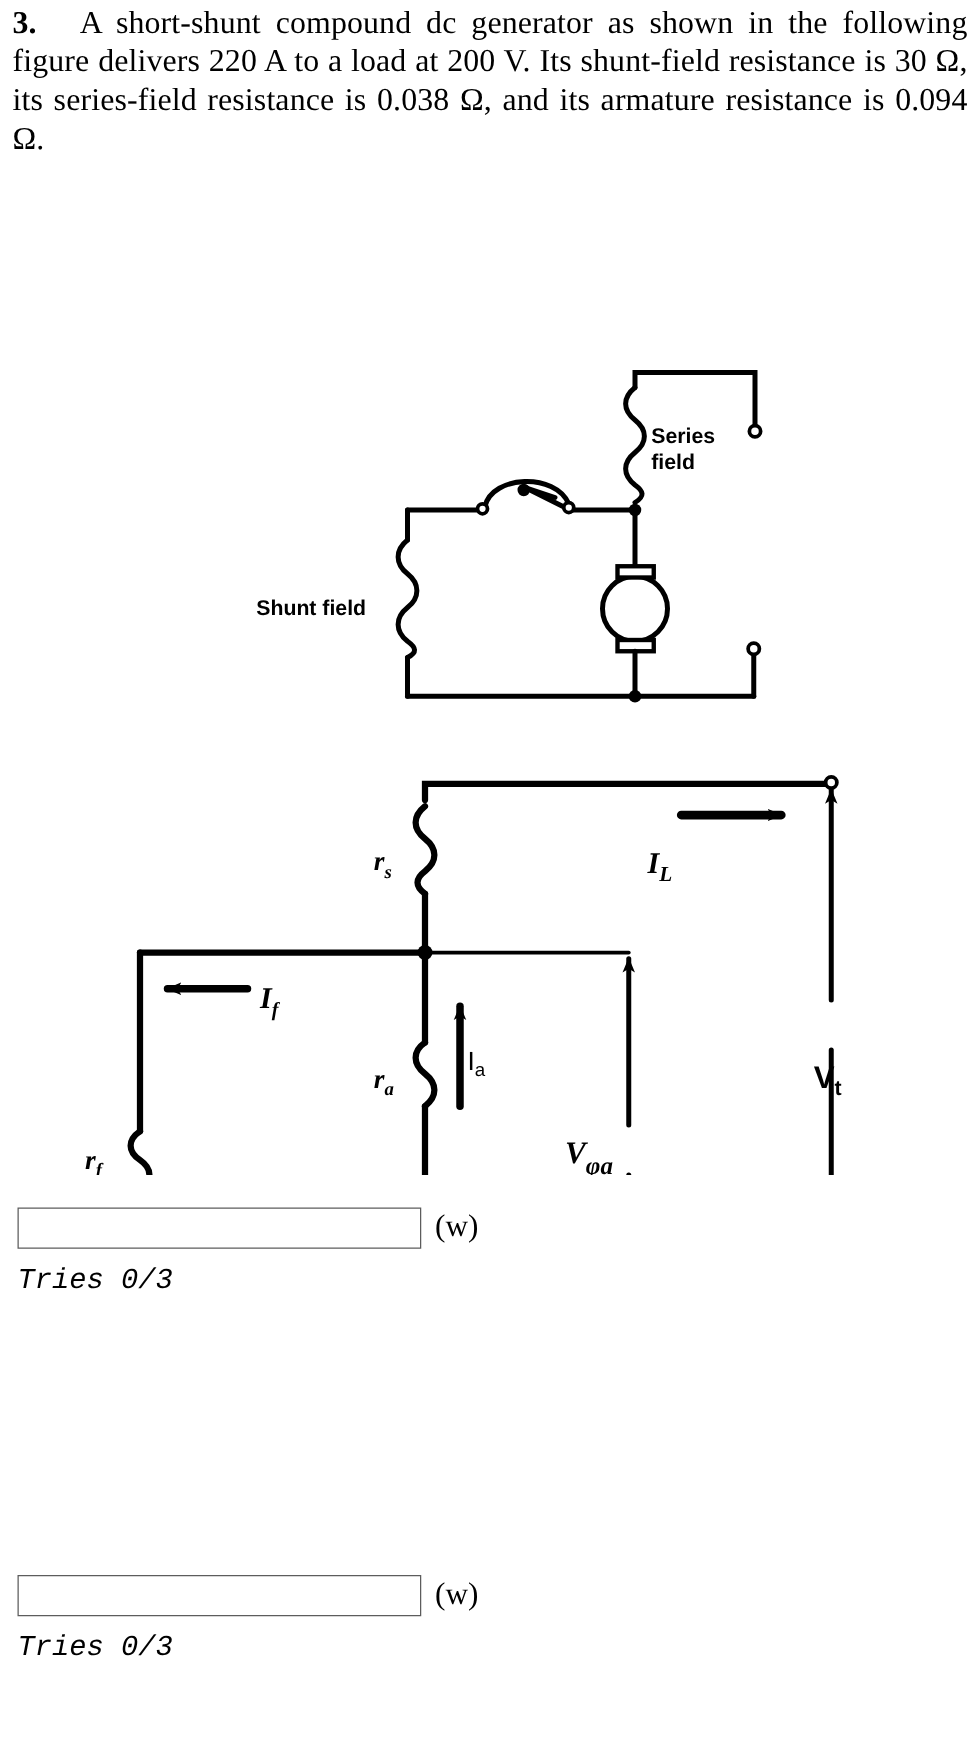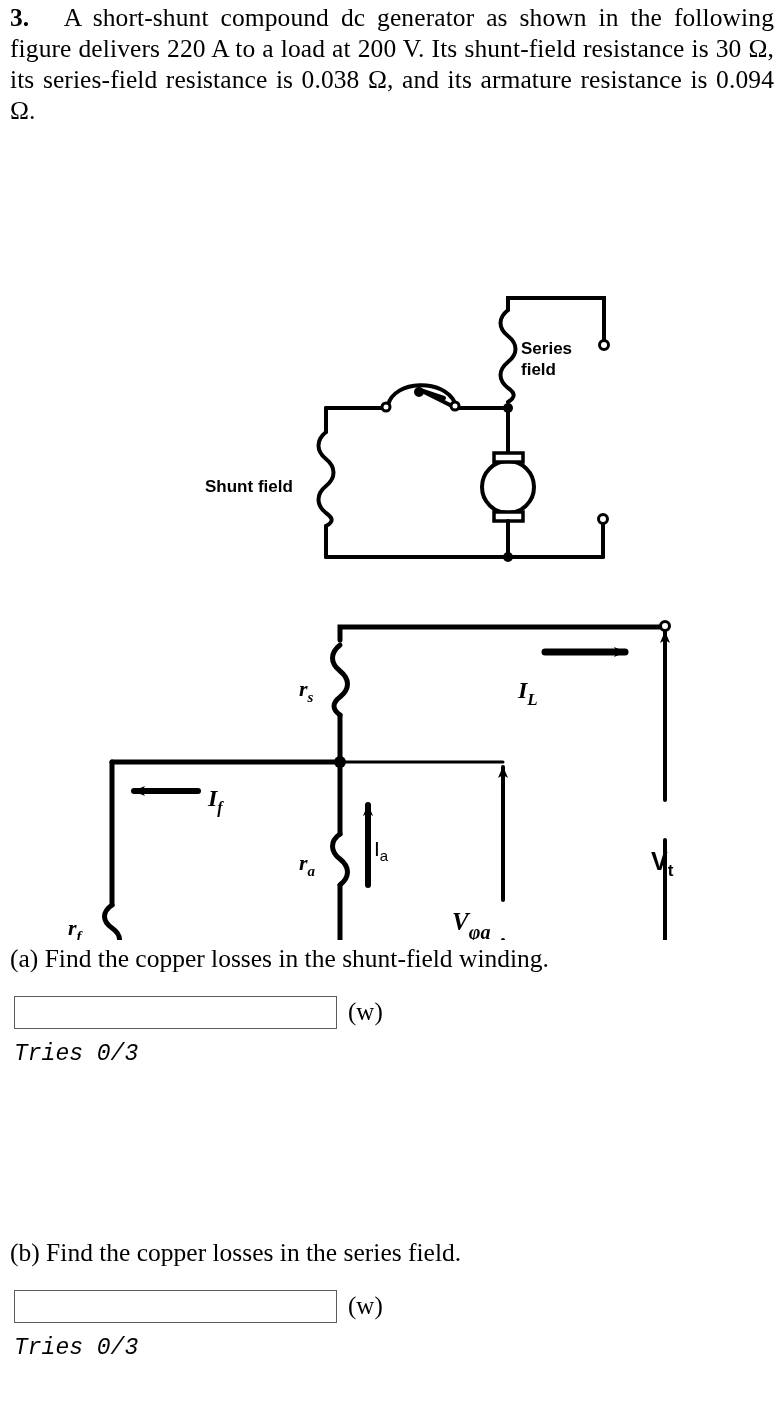--- a/index.html
+++ b/index.html
@@ -228,30 +228,28 @@
         <text x="651" y="730" font-family="Liberation Sans, sans-serif" font-size="25" font-weight="bold" fill="#000" stroke="none">V<tspan font-size="17" dy="6">t</tspan></text>
 
         <path d="M112,912 L665,912" stroke-width="5"></path>
         <circle cx="340" cy="912" r="6" fill="#000" stroke="none"></circle>
         <circle cx="665" cy="912" r="4.5" stroke-width="3" fill="#fff"></circle>
       </g>
     </svg>
   </div>
 
   <div class="part part-a">
-    <div class="part-text">(a) Find the copper losses in the shunt-field winding.</div>
     <div class="answer-row">
       <input class="answer-input" type="text" value="" placeholder="" style="">
       <span class="unit-label">(w)</span>
     </div>
     <div class="tries">Tries 0/3</div>
   </div>
 
   <div class="part part-b">
-    <div class="part-text">(b) Find the copper losses in the series field.</div>
     <div class="answer-row">
       <input class="answer-input" type="text" value="" placeholder="" style="">
       <span class="unit-label">(w)</span>
     </div>
     <div class="tries">Tries 0/3</div>
   </div>
 
 </div>
 
 </body></html>

